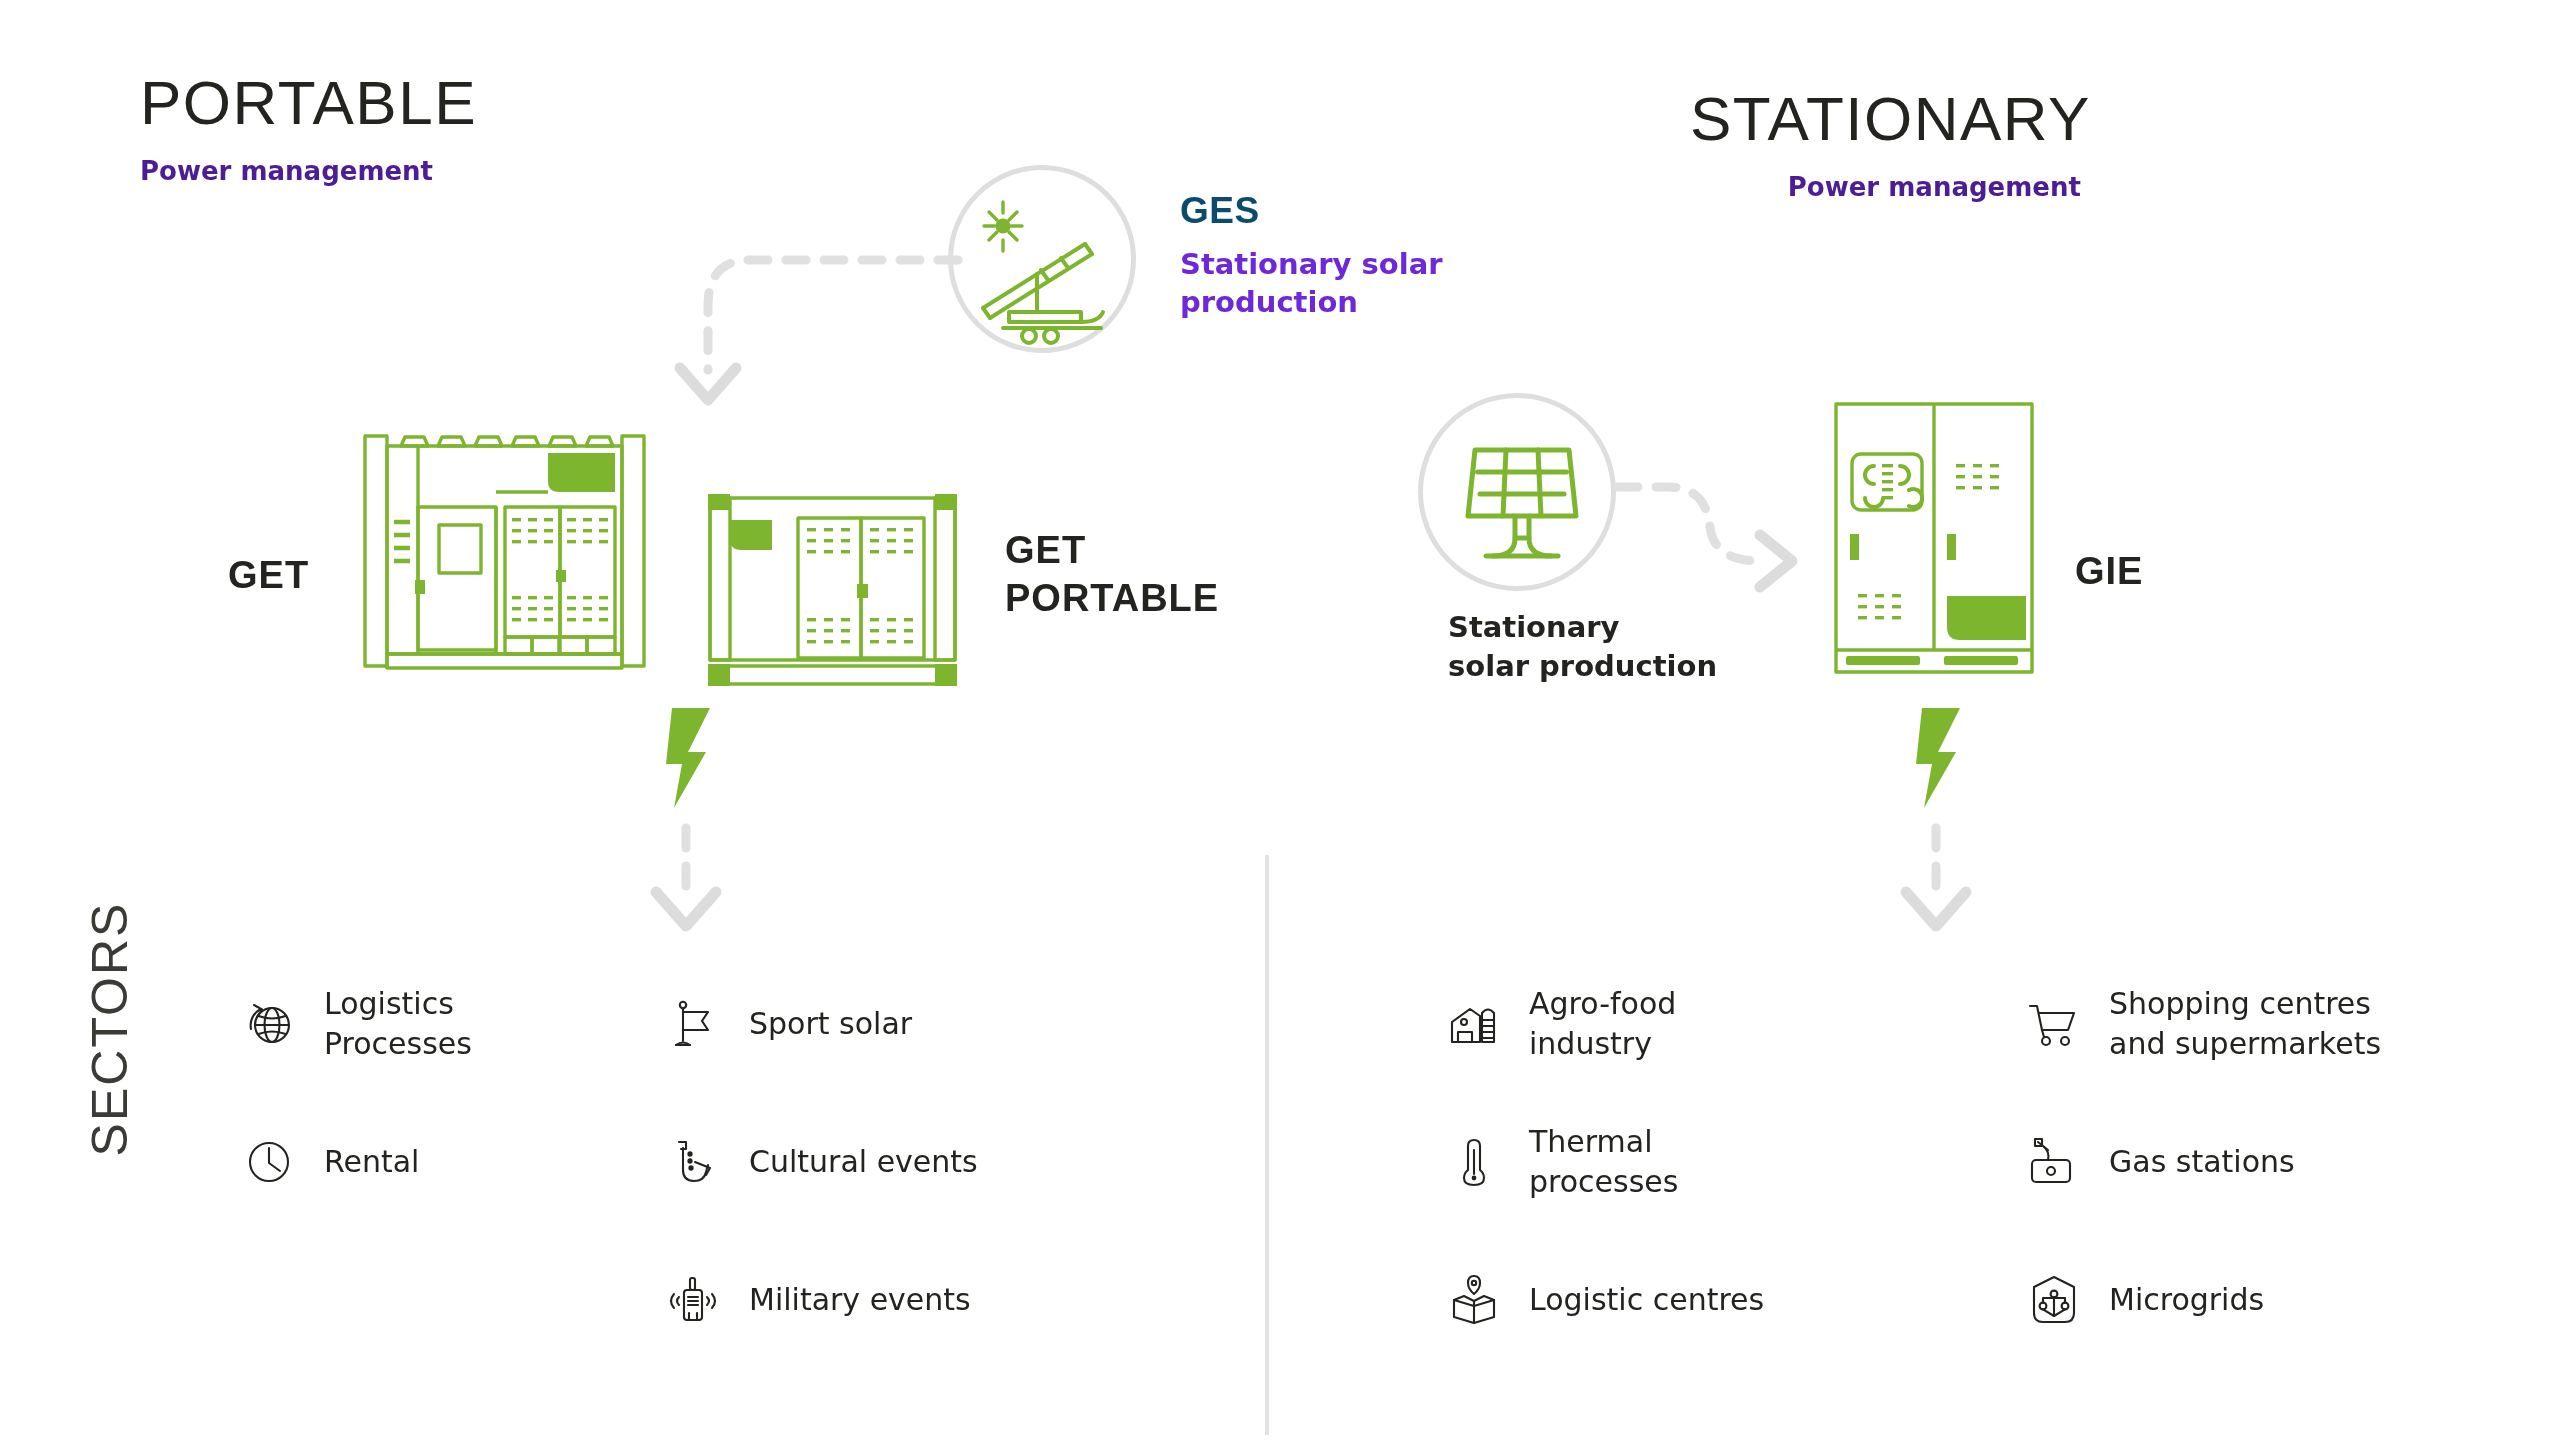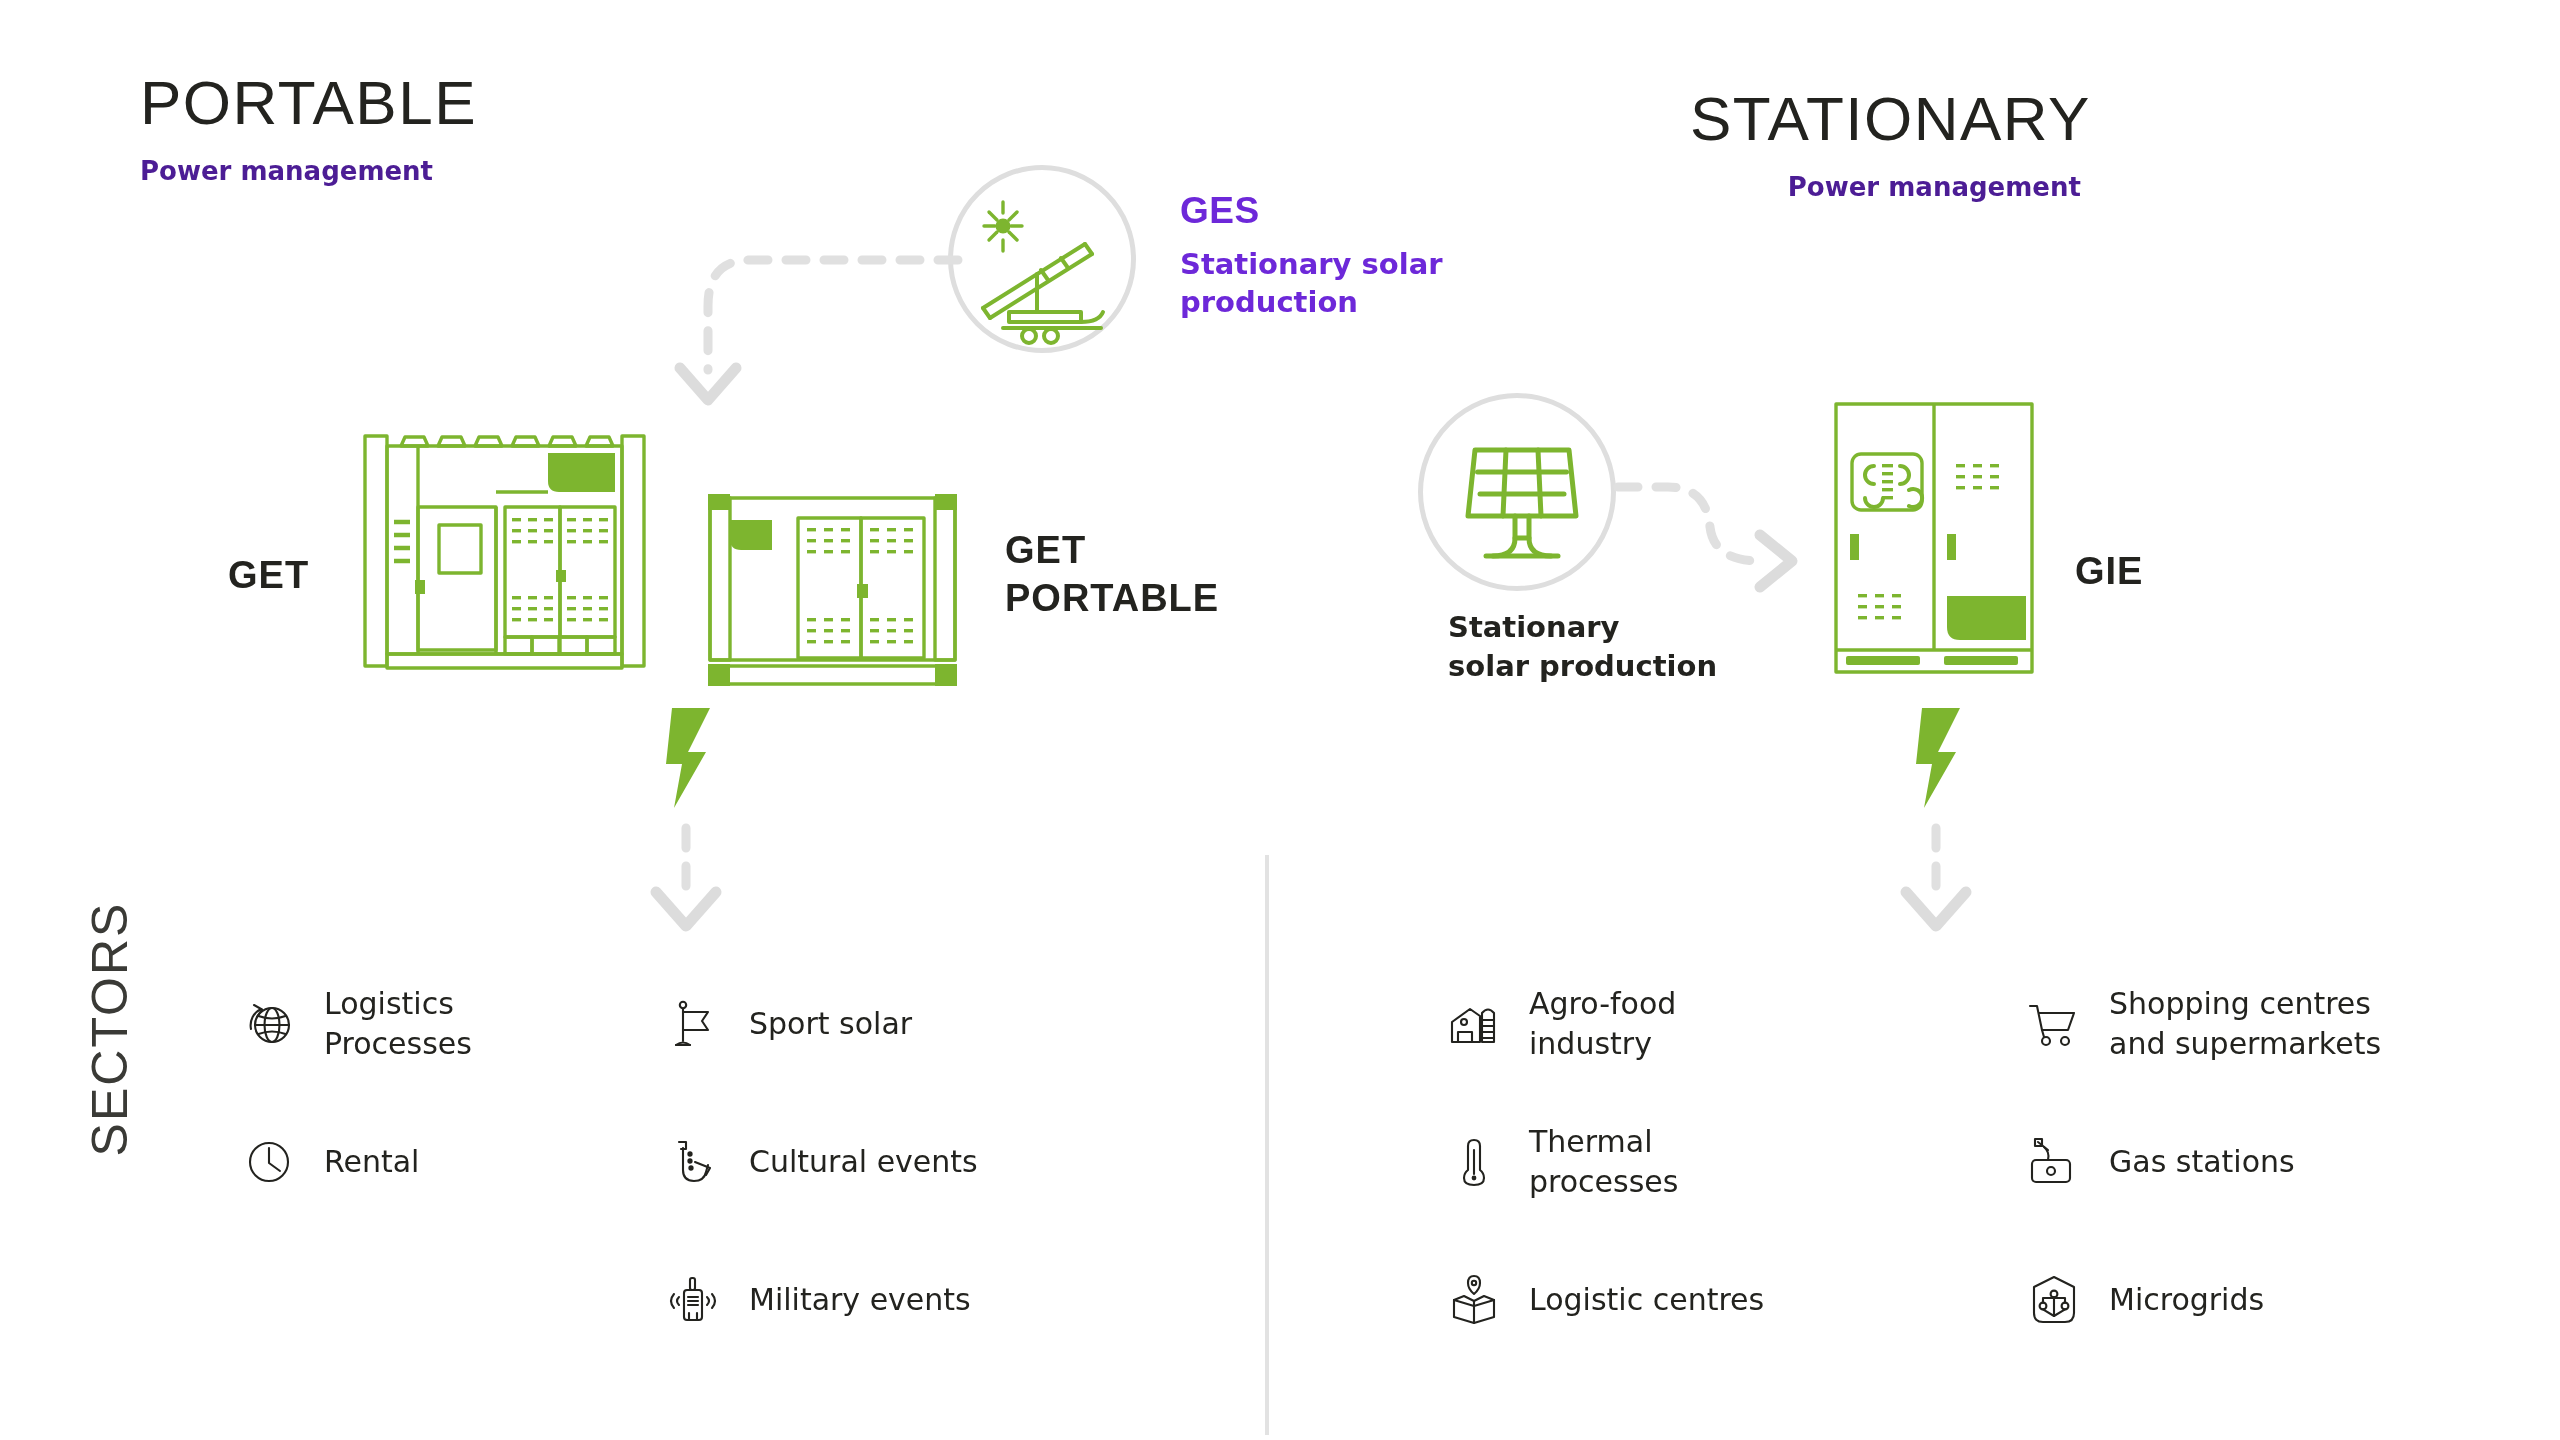--- a/index.html
+++ b/index.html
@@ -74,21 +74,21 @@
     position: absolute;
     left: 1180px;
     top: 192px;
   }
   #ges-text .ges-title {
     font-family: "Liberation Sans", sans-serif;
     font-size: 37px;
     font-weight: 700;
     letter-spacing: 0.5px;
     line-height: 1;
-    color: #6d28d9;
+    color: #0c4a6e;
   }
   #ges-text .ges-desc {
     font-family: "DejaVu Sans", sans-serif;
     font-size: 29px;
     font-weight: 700;
     line-height: 1.32;
     margin-top: 16px;
     color: #6d28d9;
     max-width: 310px;
   }

